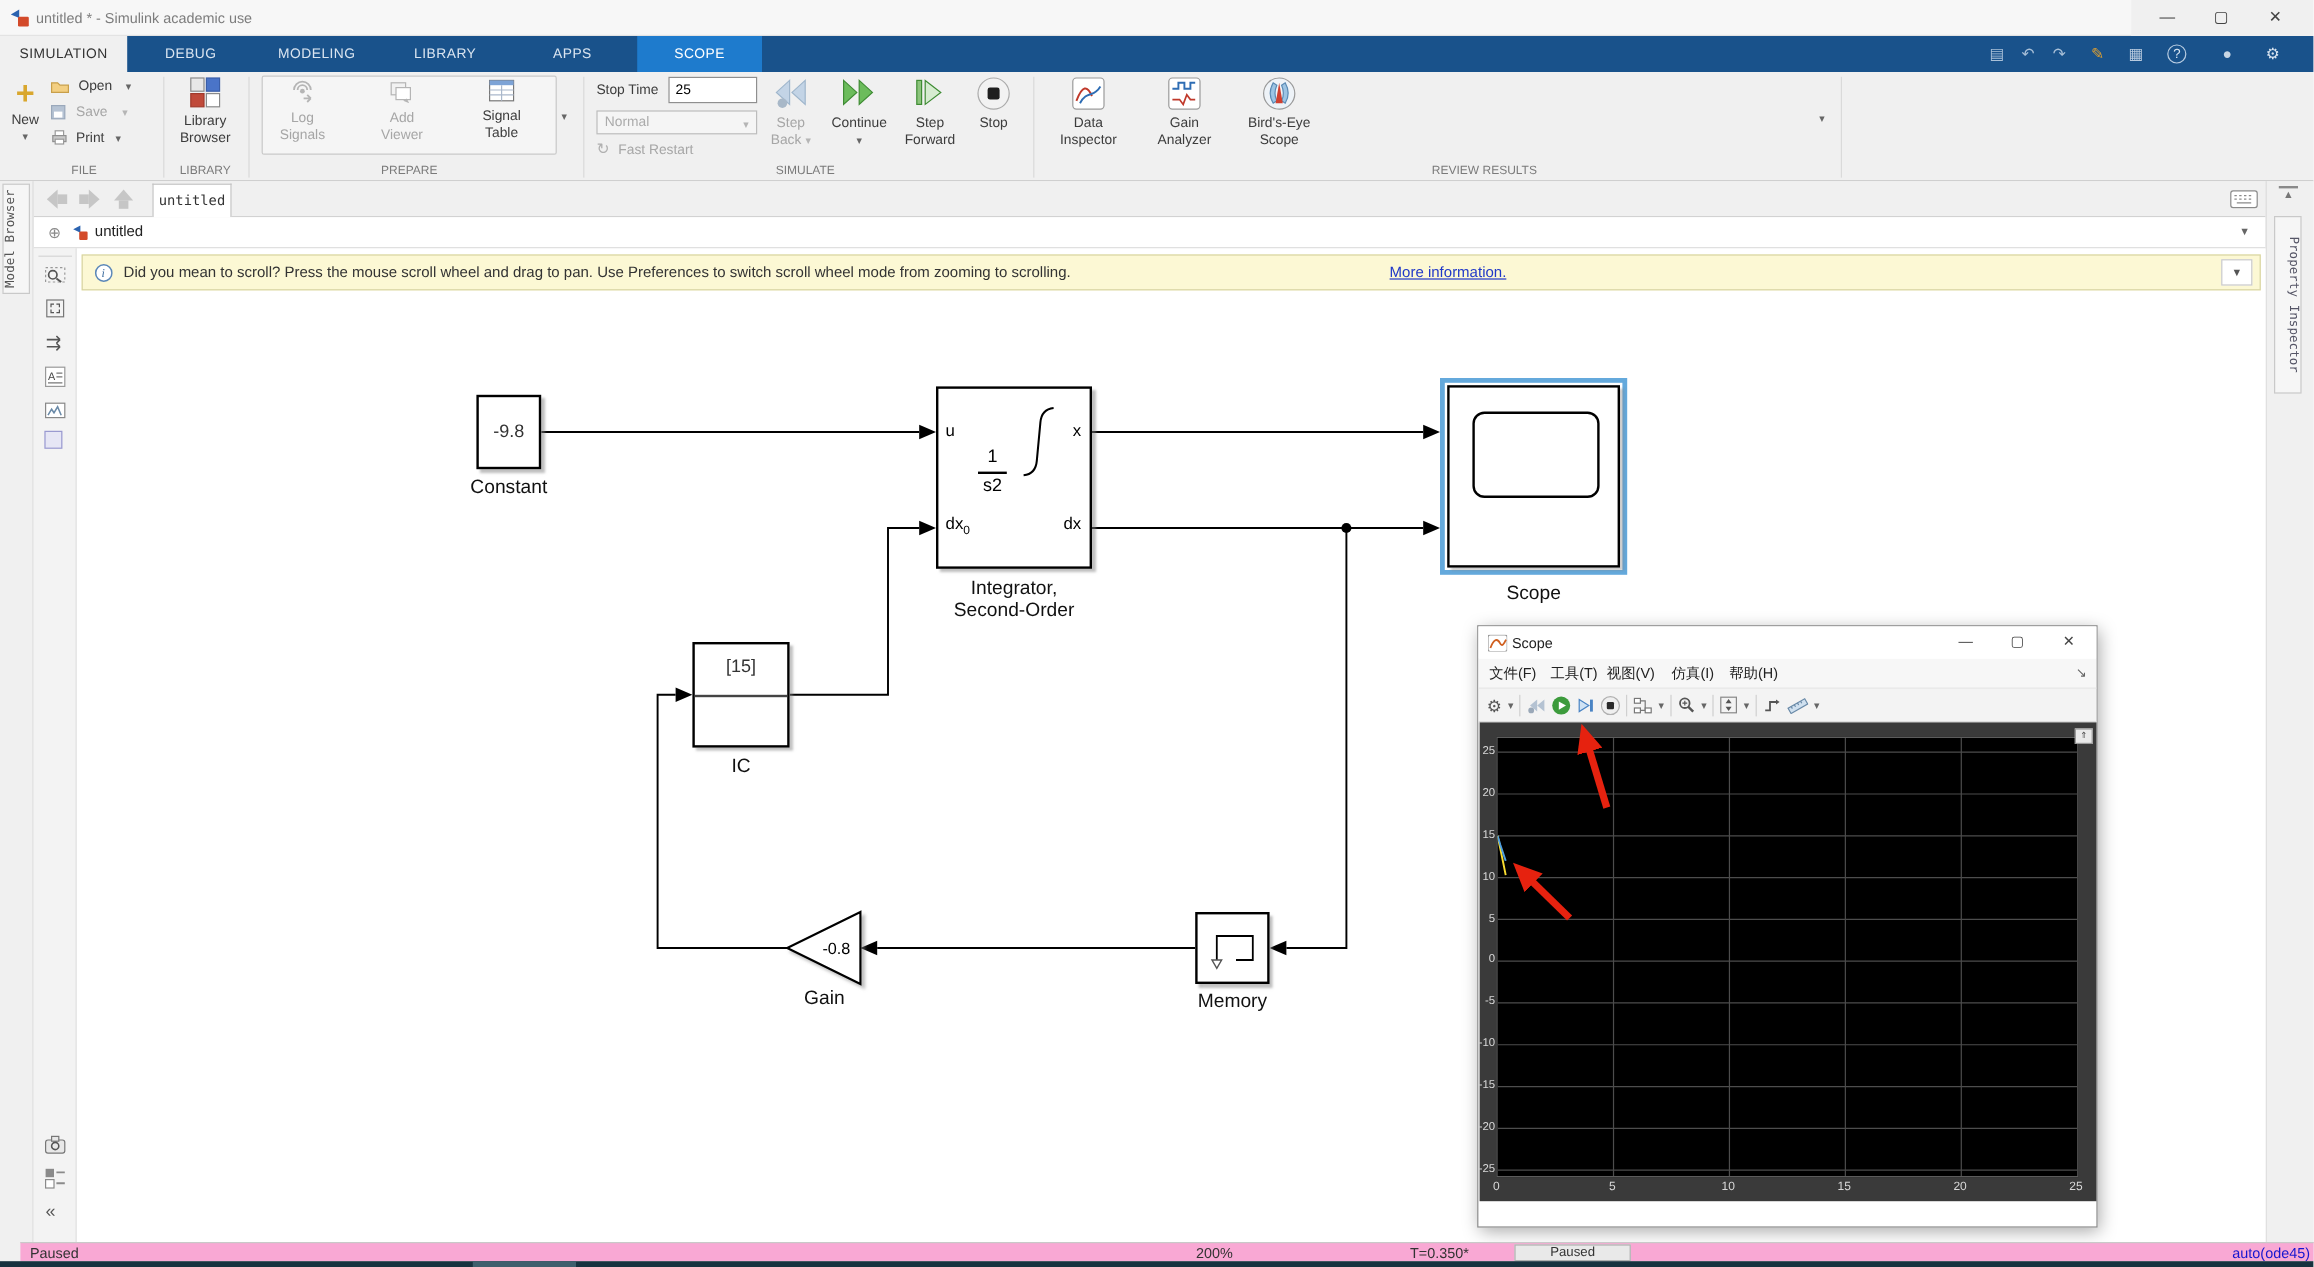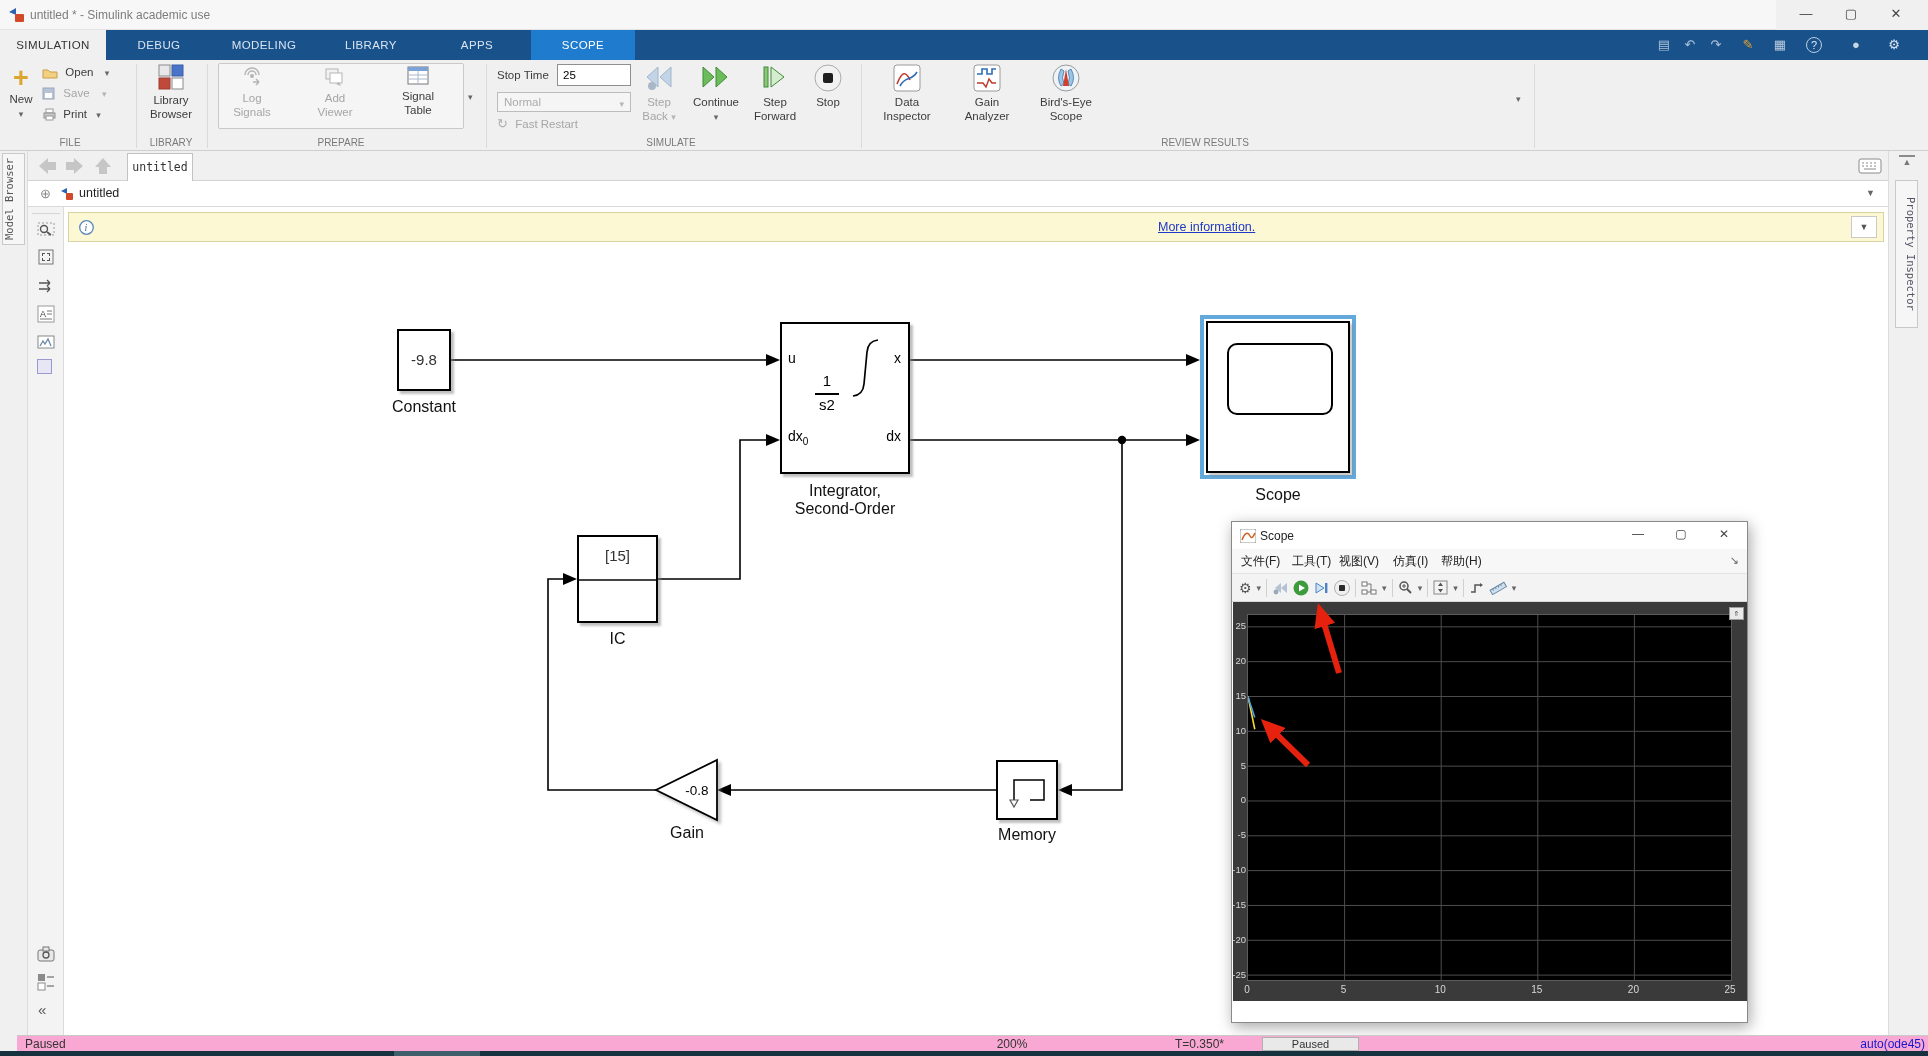--- a/index.html
+++ b/index.html
@@ -256,21 +256,21 @@
   <div class="ab tc" style="left:1031px;top:4px;width:70px">
     <svg width="28" height="28">
         <circle cx="14" cy="14" r="13" fill="#eef3f8" stroke="#9a9a9a"></circle>
         <path d="M9,5 Q4,14 9,22 L12,20 Q9,14 12,7 Z" fill="#9cc4e4" stroke="#5a8ab4"></path>
         <path d="M19,5 Q24,14 19,22 L16,20 Q19,14 16,7 Z" fill="#9cc4e4" stroke="#5a8ab4"></path>
         <path d="M14,5 L11,22 L17,22 Z" fill="#d04030"></path>
       </svg><br>
     <span class="rlbl">Bird's-Eye</span><br>
     <span class="rlbl">Scope</span>
   </div>
-  <div class="ab seclabel" style="left:1160px;width:90px">REVIEW RESULTS</div>
+  <div class="ab seclabel" style="left:1192px;width:90px">REVIEW RESULTS</div>
   <div class="ab vsep" style="left:1534px;top:4px;height:84px"></div>
   <span class="ab caret" style="left:1516px;top:34px">▾</span>
 </div>
 
 <div id="docbar" class="ab">
   <svg class="ab" style="left:10px;top:6px" width="20" height="18">
       <path d="M10,1 L1,9 L10,17 Z" fill="#c6c6c6"></path>
       <rect x="10" y="5" width="8" height="8" fill="#c6c6c6"></rect>
     </svg>
   <svg class="ab" style="left:36px;top:6px" width="20" height="18">
@@ -344,20 +344,21 @@
   <div id="pi-tab" class="ab">Property Inspector</div>
 </div>
 
 <div id="canvas" class="ab"></div>
 
 <div id="notif" class="ab">
   <svg class="ab" style="left:10px;top:7px" width="15" height="15">
       <circle cx="7.5" cy="7.5" r="6.8" fill="#fff" stroke="#5b87b8" stroke-width="1.3"></circle>
       <text x="5.5" y="11" font-size="10" fill="#3a6a9c" font-family="serif" font-style="italic">i</text>
     </svg>
+  <span class="ab" style="left:34px;top:0">Did you mean to scroll? Press the mouse scroll wheel and drag to pan. Use Preferences to switch scroll wheel mode from zooming to scrolling.</span>
   <a class="ab" href="#" style="left:1089px;top:0">More information.</a>
   <span class="ab" style="right:6px;top:3px;width:26px;height:22px;background:#fff;border:1px solid #c9c9c9;text-align:center;line-height:20px;font-size:9px;color:#555">▼</span>
 </div>
 
 <svg id="wires" class="ab" width="1928" height="1056">
   <g stroke="#000" stroke-width="1.6" fill="none">
     <path d="M451,360 H766"></path>
     <path d="M910,360 H1186"></path>
     <path d="M910,440 H1186"></path>
     <path d="M1122,440 V790 H1072"></path>

